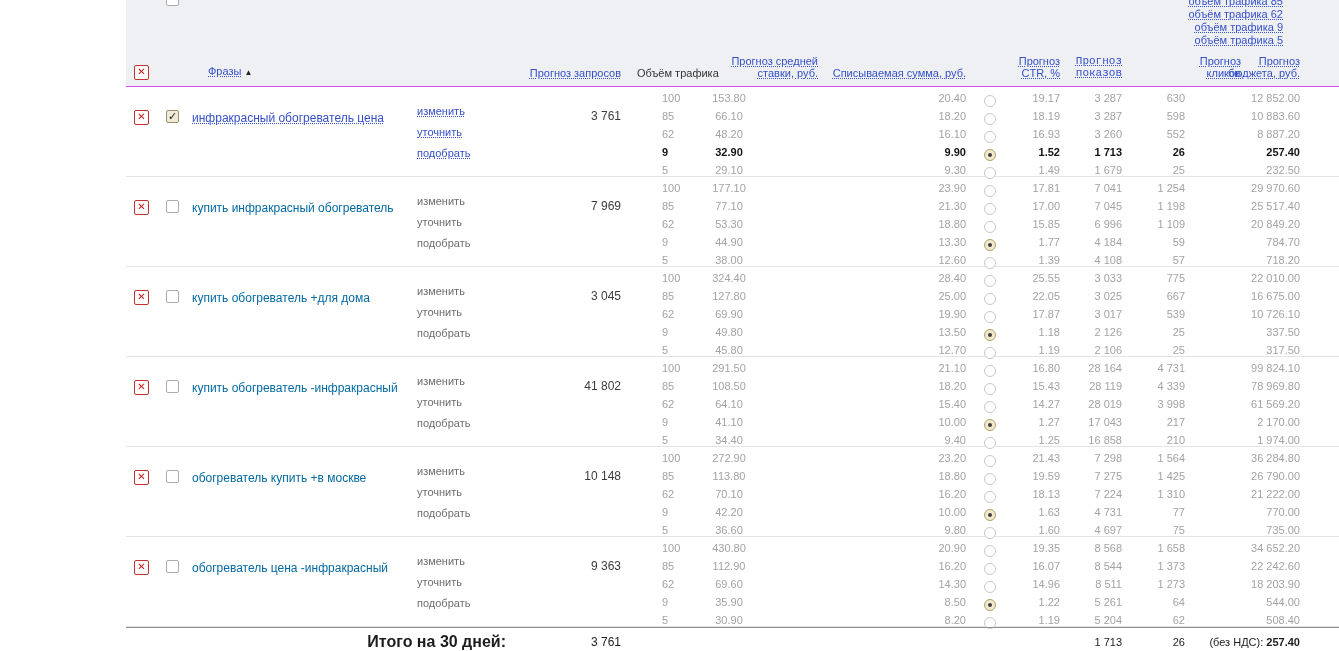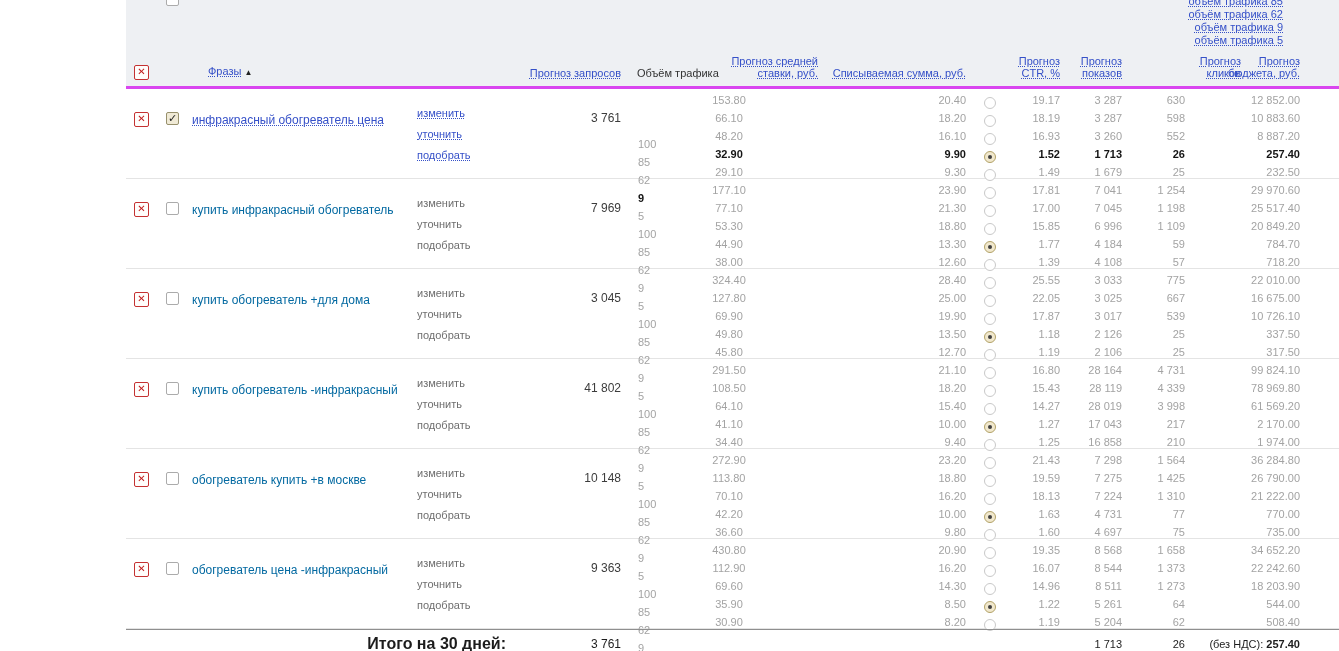--- a/index.html
+++ b/index.html
@@ -1,33 +1,33 @@
 <!DOCTYPE html>
 <html><head>
 <meta charset="utf-8">
 <style>
   html,body{margin:0;padding:0;background:#fff;width:1339px;height:651px;overflow:hidden;
     font-family:"Liberation Sans","DejaVu Sans",sans-serif;font-size:11px;color:#333;}
   .table{position:absolute;left:126px;top:0;width:1213px;}
   
-  .band{position:relative;height:86px;background:#eef0f3;overflow:hidden;border-bottom:3px solid #d946ef;}
+  .band{position:relative;height:86px;background:#eef0f3;overflow:hidden;border-bottom:1px solid #d946ef;}
   .traffic{position:absolute;right:56px;top:-5px;text-align:right;line-height:13px;}
   .traffic div{height:13px;}
   .pl{color:#3550c8;text-decoration:underline dotted;text-decoration-thickness:1px;cursor:pointer;}
   a.pl{color:#3550c8;}
   .h{position:absolute;bottom:7px;line-height:12px;}
   .h-del{left:8px;bottom:6px;}
   .h-chk{left:40px;bottom:7px;}
   .h-phr{left:82px;white-space:nowrap;}
   .h-q{right:718px;white-space:nowrap;}
   .h-vol{left:511px;white-space:nowrap;color:#333;}
   .h-bid{left:570px;width:122px;text-align:right;}
   .h-sum{right:373px;white-space:nowrap;margin-left:24px;}
   .h-ctr{left:884px;width:50px;text-align:right;}
-  .h-imp{left:938px;width:58px;text-align:right;}
+  .h-imp{left:938px;width:58px;text-align:right;font-family:Liberation Mono, monospace;}
   .h-clk{left:1064px;width:51px;text-align:right;}
   .h-bud{left:1084px;width:90px;text-align:right;}
   .sort{color:#222;font-size:8px;margin-left:3px;text-decoration:none;display:inline-block;}
   
   .xicon{display:inline-block;box-sizing:border-box;width:15px;height:15px;border:1px solid #c43131;
     border-radius:2px;background:#fffdfb;color:#c11b1b;font-weight:bold;font-size:10px;line-height:12px;
     text-align:center;cursor:pointer;}
   .cb{display:inline-block;box-sizing:border-box;width:13px;height:13px;border:1px solid #ababab;
     border-radius:2px;background:#fff;position:relative;cursor:pointer;}
   .cb.checked{background:#f0ead6;border-color:#97906c;}
@@ -43,21 +43,21 @@
   .g-phrase{position:absolute;left:66px;top:24px;width:226px;font-size:12px;line-height:14px;white-space:nowrap;}
   .phrase-text{color:#0369a1;}
   .g-act{position:absolute;left:291px;top:14px;width:100px;line-height:21px;}
   .g-act a{display:block;width:max-content;}
   .act-muted{color:#6e6e6e;text-decoration:none;cursor:pointer;}
   .g-q{position:absolute;left:380px;top:22px;width:115px;text-align:right;font-size:12px;color:#3c3c3c;}
   .lines{position:absolute;left:0;top:2px;right:0;}
   .line{position:relative;height:18px;}
   .lc{position:absolute;top:0;line-height:18px;color:#a3a3a3;}
   .lc.bold{color:#141414;font-weight:bold;}
-  .c-vol{left:512px;width:45px;margin-top:44px;}
+  .c-vol{left:536px;width:45px;}
   .c-bid{left:542px;width:122px;text-align:center;}
   .c-sum{left:730px;width:110px;text-align:right;}
   .c-radio{left:858px;width:14px;}
   .c-ctr{left:884px;width:50px;text-align:right;}
   .c-imp{left:938px;width:58px;text-align:right;}
   .c-clk{left:1008px;width:51px;text-align:right;}
   .c-bud{left:1084px;width:90px;text-align:right;}
   
   .footer{position:relative;height:25px;border-top:1px solid #8f8f8f;color:#1c1c1c;}
   .f{position:absolute;top:7px;line-height:14px;}

